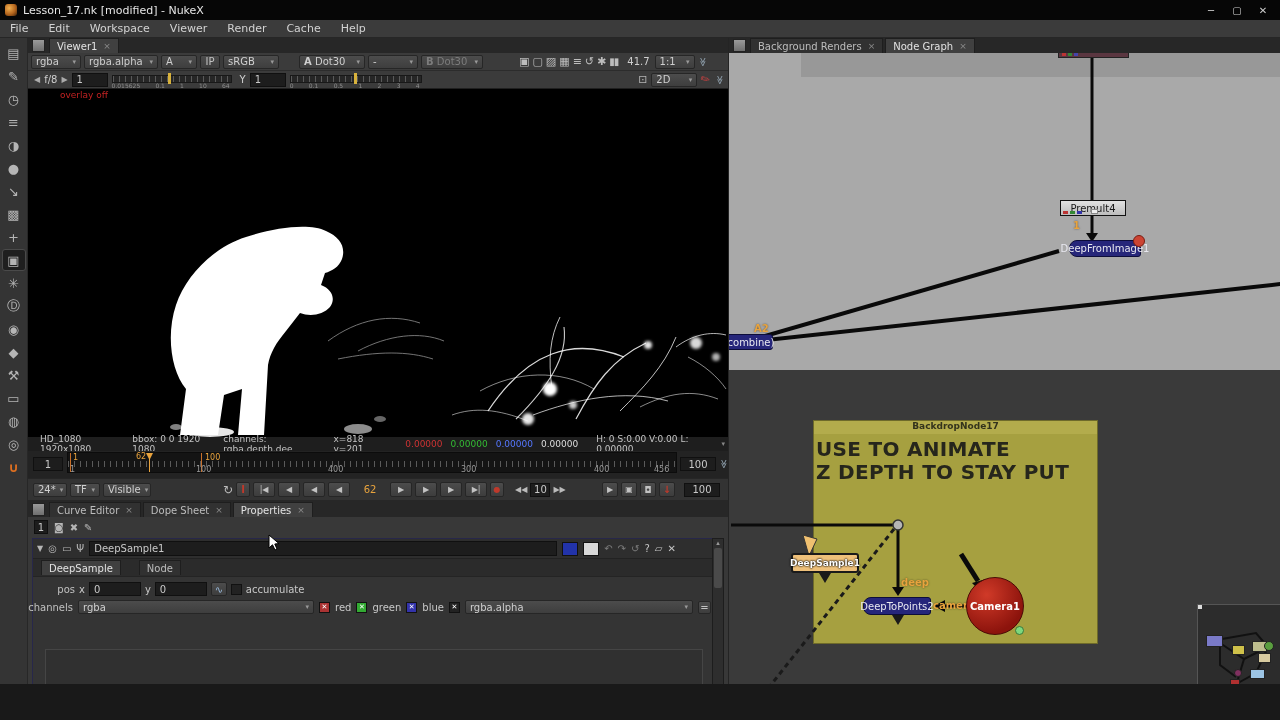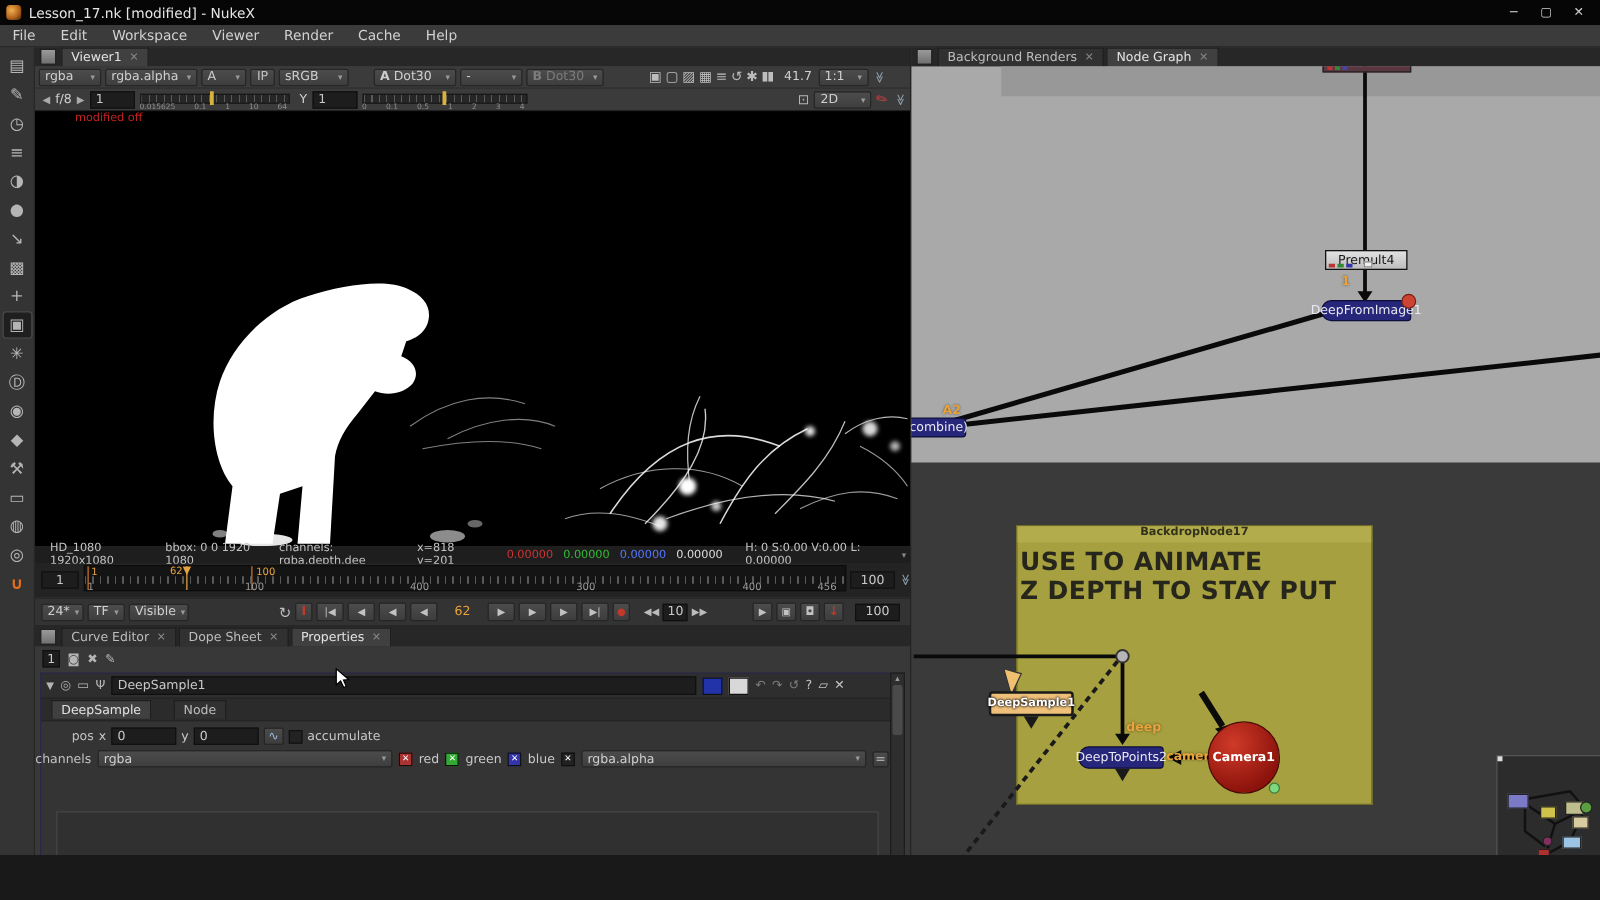--- a/index.html
+++ b/index.html
@@ -222,21 +222,21 @@
 
         <g fill="#fff" filter="url(#blur1)">
           <circle cx="522" cy="300" r="7"></circle>
           <circle cx="500" cy="330" r="6" opacity="0.9"></circle>
           <circle cx="545" cy="316" r="4" opacity="0.8"></circle>
           <circle cx="620" cy="256" r="4" opacity="0.9"></circle>
           <circle cx="668" cy="254" r="6" opacity="0.85"></circle>
           <circle cx="688" cy="268" r="4" opacity="0.7"></circle>
         </g>
       </svg>
-      <div class="abs" style="left:32px;top:1px;color:#c22222;font-size:9px;">modified off</div>
+      <div class="abs" style="left:32px;top:1px;color:#c22222;font-size:9px;">overlay off</div>
     </div>
 
     <div class="abs flex" style="left:0;top:399px;width:700px;height:14px;background:#1e1e1e;font-size:9px;gap:8px;padding-left:12px;box-sizing:border-box;color:#c4c4c4;">
       <span>HD_1080 1920x1080</span>
       <span>bbox: 0 0 1920 1080</span>
       <span>channels: rgba,depth,dee</span>
       <span>x=818 y=201</span>
       <div style="flex:1"></div>
       <span style="color:#c33;">0.00000</span>
       <span style="color:#3b3;">0.00000</span>
@@ -453,21 +453,21 @@
         <div style="position:absolute;left:15px;top:2px;width:4px;height:3px;background:#44a;"></div>
       </div>
       <div class="gnode" style="left:331px;top:147px;width:66px;height:16px;background:linear-gradient(#e2e2e2,#bdbdbd);border:1px solid #111;color:#161616;z-index:3;">
         <span>Premult4</span>
         <div style="position:absolute;left:2px;bottom:1px;width:5px;height:3px;background:#b33;"></div>
         <div style="position:absolute;left:9px;bottom:1px;width:5px;height:3px;background:#383;"></div>
         <div style="position:absolute;left:16px;bottom:1px;width:5px;height:3px;background:#33a;"></div>
         <div style="position:absolute;left:30px;bottom:1px;width:5px;height:3px;background:#eee;border:1px solid #888;"></div>
       </div>
       <span class="nglabel" style="left:344px;top:167px;z-index:3;">1</span>
-      <div class="gnode bluenode" style="left:328px;top:187px;width:72px;height:17px;z-index:3;">
+      <div class="gnode bluenode" style="left:340px;top:187px;width:72px;height:17px;z-index:3;">
         <span>DeepFromImage1</span>
         <div style="position:absolute;right:-5px;top:-6px;width:10px;height:10px;border-radius:50%;background:#cc4433;border:1px solid #7a1d12;"></div>
       </div>
       <span class="nglabel" style="left:25px;top:270px;z-index:3;">A2</span>
       <div class="gnode bluenode" style="left:-4px;top:281px;width:48px;height:16px;border-radius:3px;z-index:3;">
         <span>(combine)</span>
       </div>
       <div class="gnode" style="left:62px;top:500px;width:68px;height:20px;background:#eec07a;border:2px solid #1a1a1a;border-radius:3px;color:#fff;font-size:9px;font-weight:bold;text-shadow:0 0 2px #000,0 0 2px #000;z-index:3;">
         <span>DeepSample1</span>
       </div>

